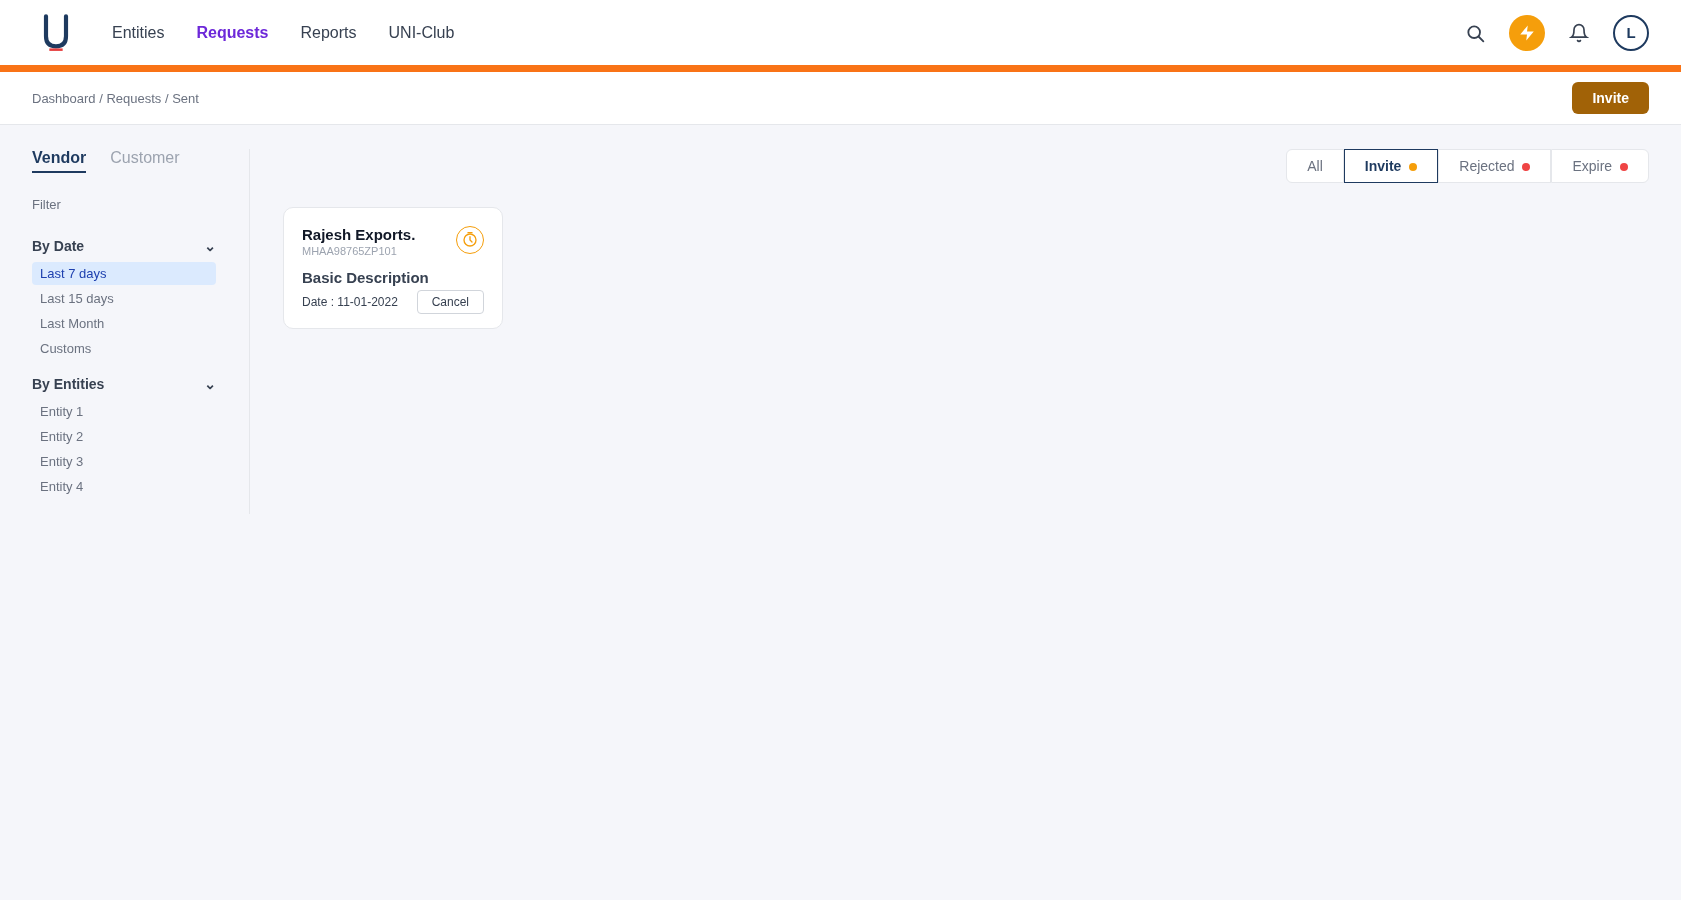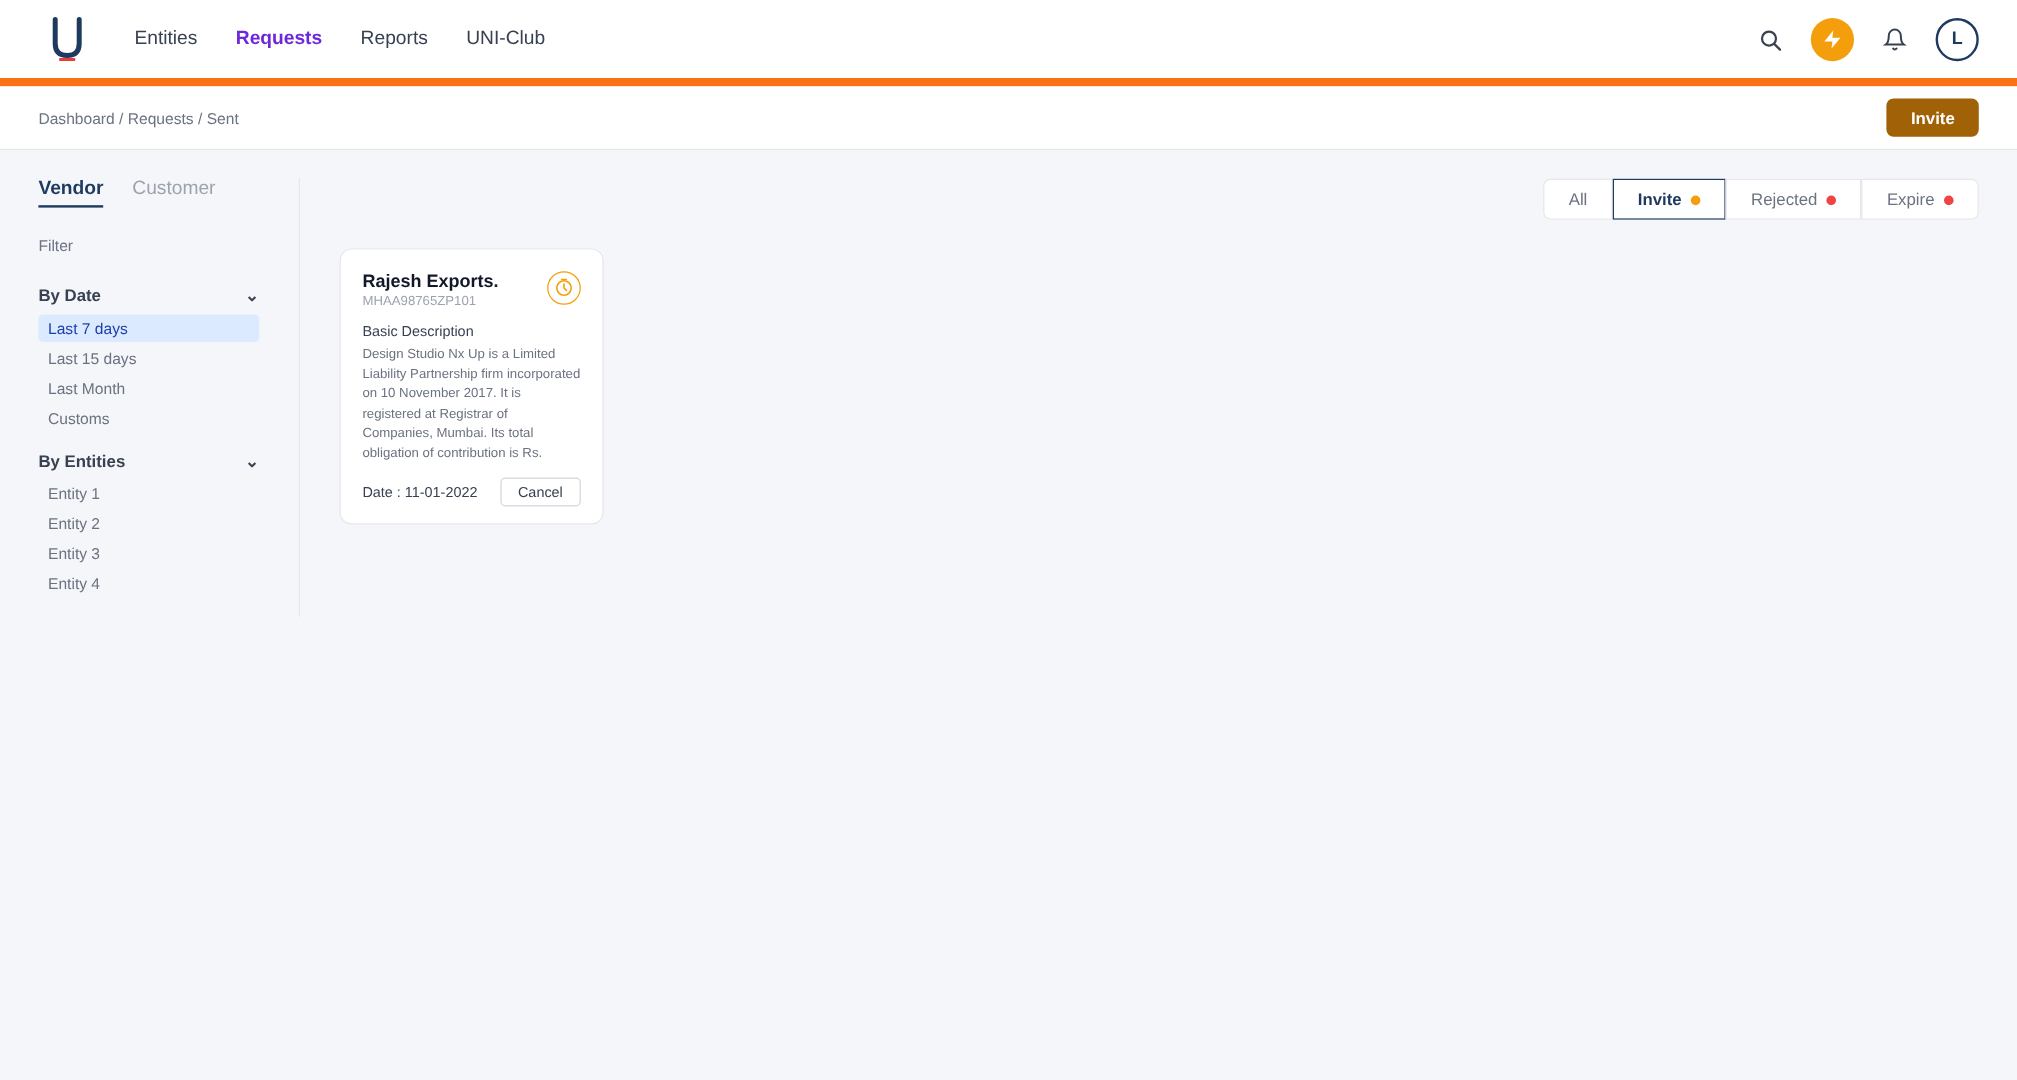--- a/index.html
+++ b/index.html
@@ -240,22 +240,22 @@
       border: 1.5px solid #f59e0b;
       border-radius: 50%;
       display: flex;
       align-items: center;
       justify-content: center;
       font-size: 14px;
       color: #f59e0b;
       flex-shrink: 0;
     }
     .card-desc-label {
-      font-size: 12px;
-      font-weight: 400;
+      font-size: 15px;
+      font-weight: 700;
       color: #374151;
       margin: 12px 0 4px 0;
     }
     .card-desc {
       font-size: 11px;
       color: #6b7280;
       line-height: 1.5;
       margin-bottom: 12px;
     }
     .card-footer {
@@ -394,21 +394,20 @@
           </div>
           <div class="card-icon">
             <svg width="16" height="16" viewBox="0 0 24 24" fill="none" stroke="#f59e0b" stroke-width="2" stroke-linecap="round">
               <circle cx="12" cy="12" r="9"></circle>
               <polyline points="12 7 12 12 15 15"></polyline>
               <line x1="9" y1="1" x2="15" y2="1"></line>
             </svg>
           </div>
         </div>
         <div class="card-desc-label">Basic Description</div>
-        <div class="card-desc">Design Studio Nx Up is a Limited Liability Partnership firm incorporated on 10 November 2017. It is registered at Registrar of Companies, Mumbai. Its total obligation of contribution is Rs.</div>
         <div class="card-footer">
           <span class="card-date">Date : 11-01-2022</span>
           <button class="cancel-btn">Cancel</button>
         </div>
       </div>
     </div>
 
   </div>
 </div>
 

